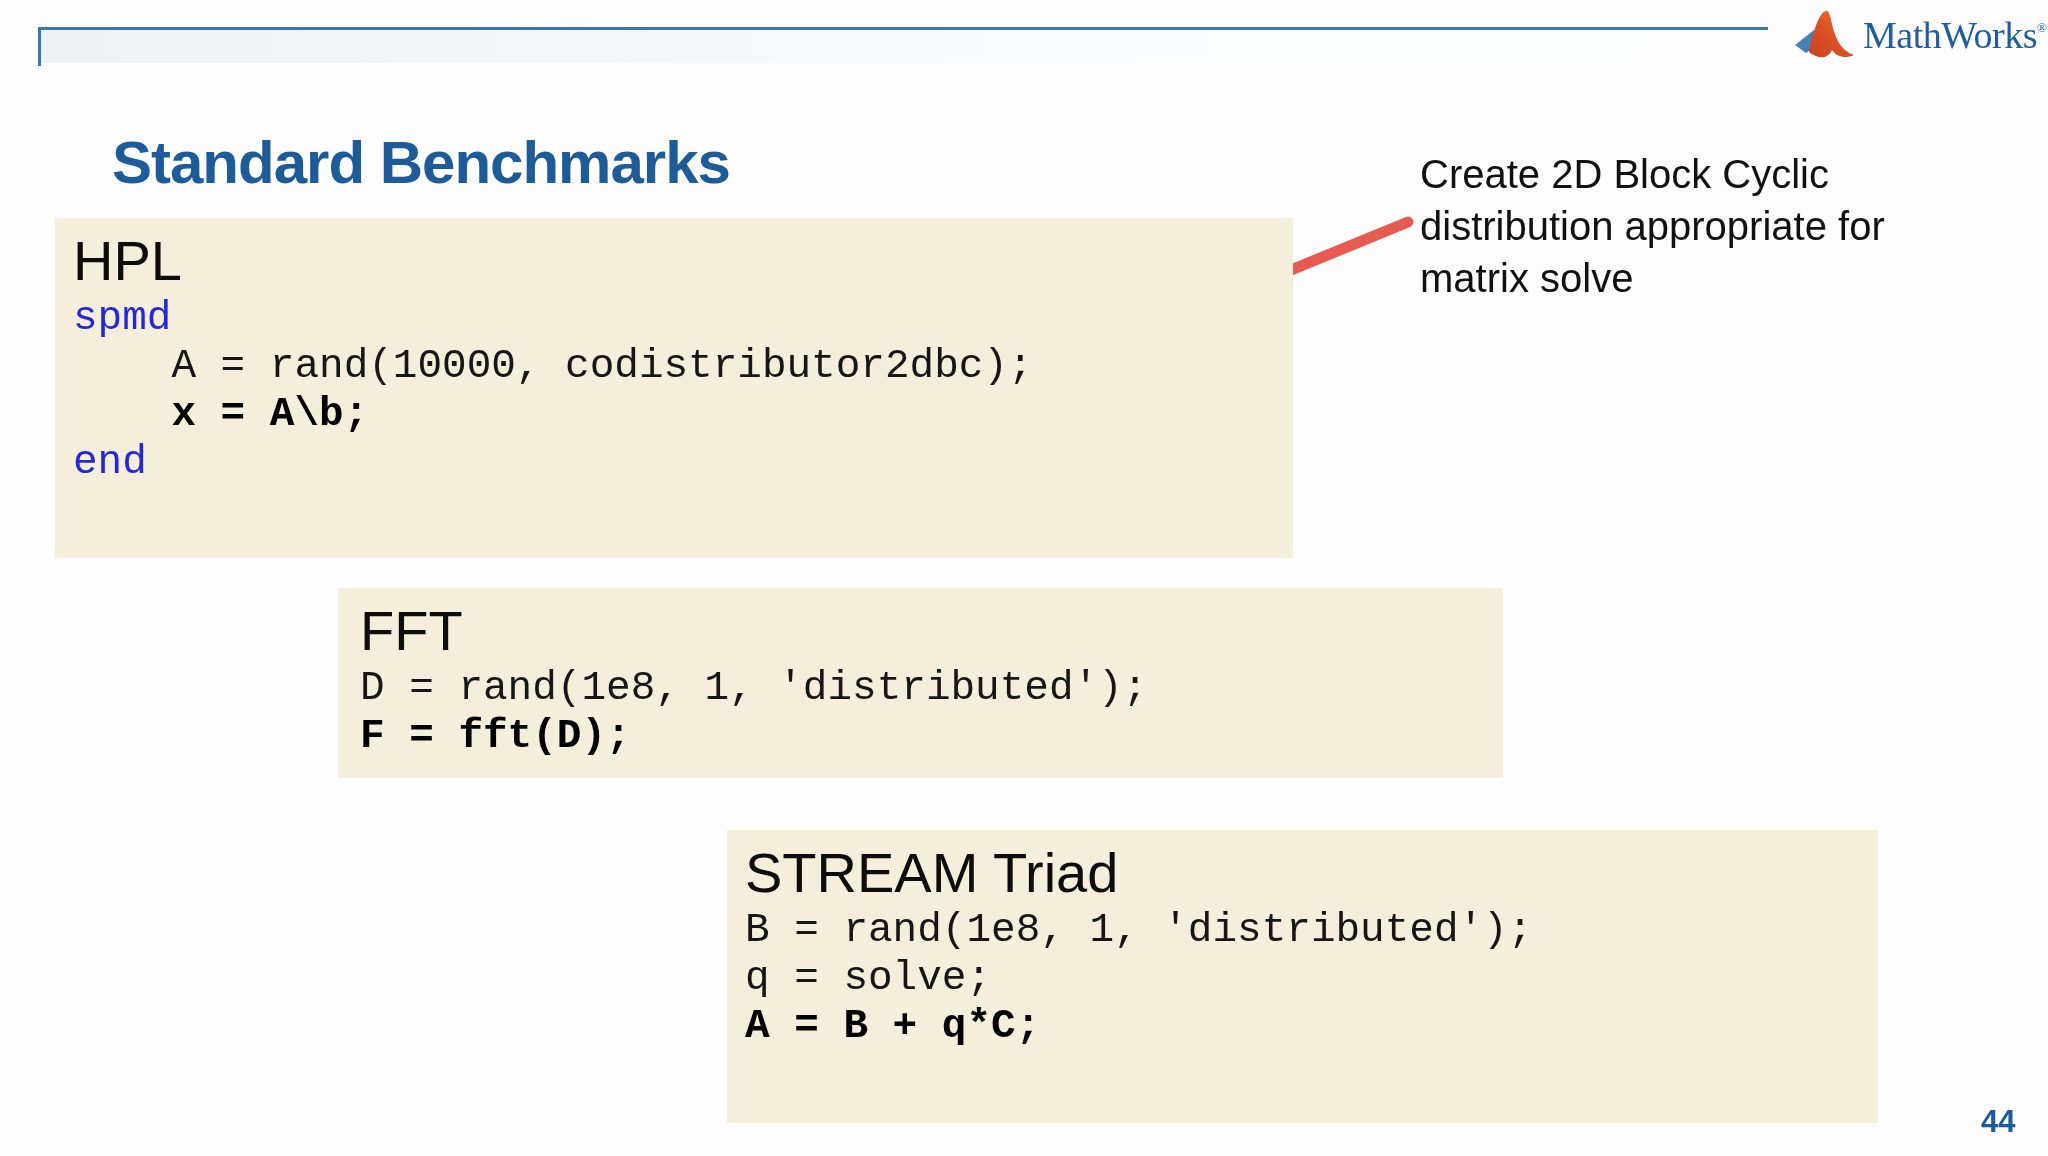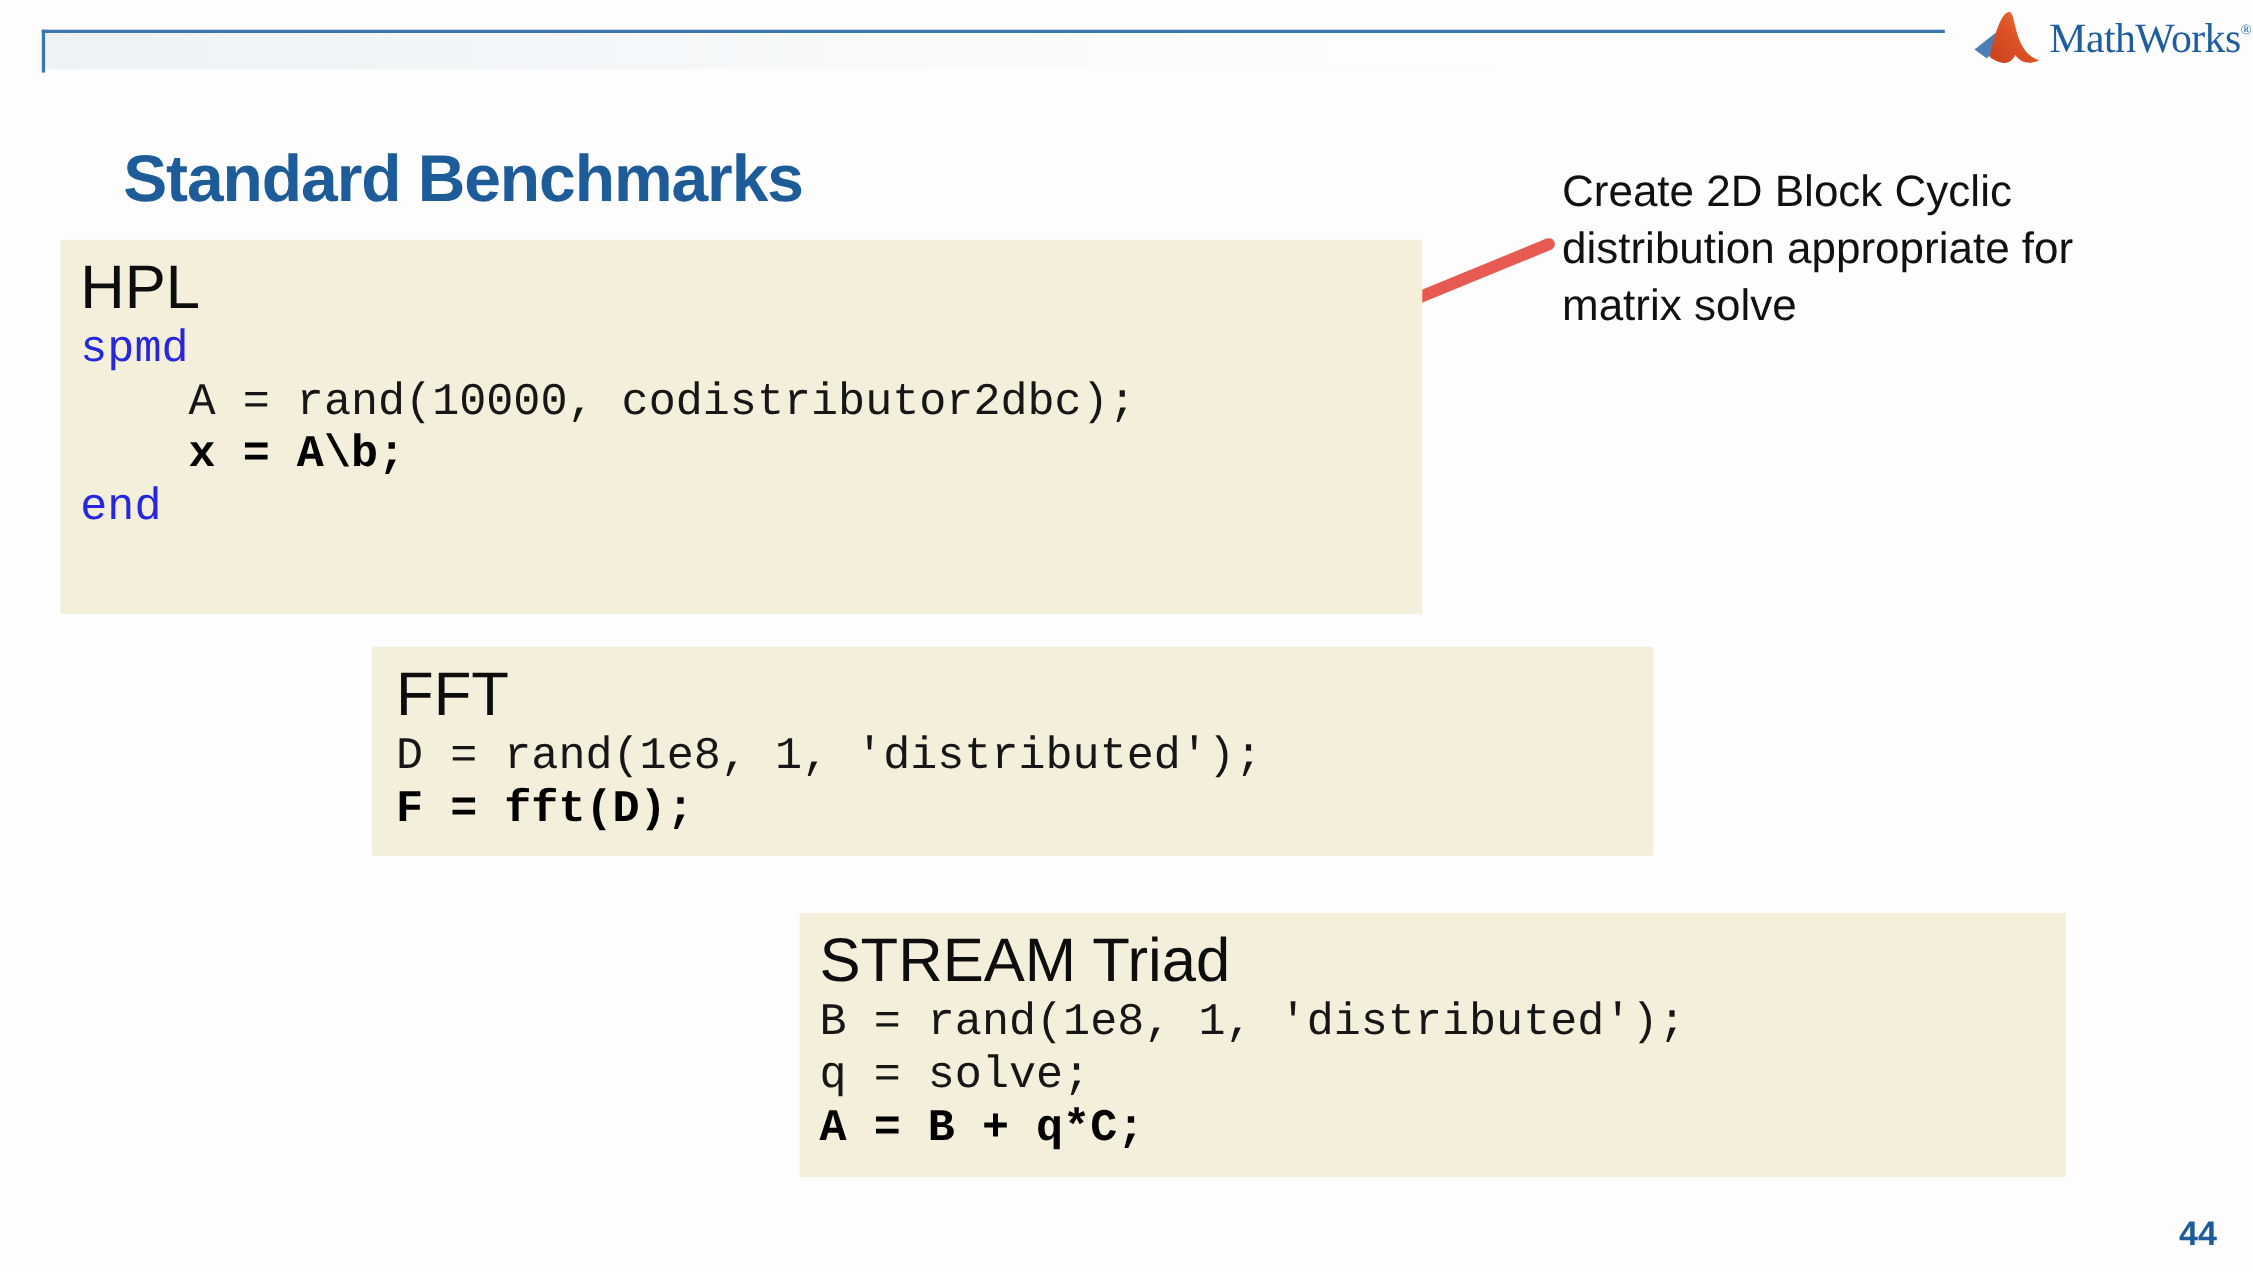--- a/index.html
+++ b/index.html
@@ -57,21 +57,21 @@
   .code-line {
     font-family: "Liberation Mono", monospace;
     font-size: 41px; line-height: 48px;
     color: #161616; white-space: pre;
   }
   .code-line.keyword { color: var(--keyword-blue); }
   .code-line.bold { font-weight: bold; color: #000; }
 
   #block-hpl    { left: 55px;  top: 190px; width: 1238px; height: 340px; padding: 12px 0 0 18px; margin-top: 28px; }
   #block-fft    { left: 338px; top: 588px; width: 1165px; height: 190px; padding: 12px 0 0 22px; }
-  #block-stream { left: 727px; top: 830px; width: 1151px; height: 240px; padding: 12px 0 0 18px; }
+  #block-stream { left: 727px; top: 830px; width: 1151px; height: 293px; padding: 12px 0 0 18px; }
 
   
   .annotation {
     position: absolute; left: 1420px; top: 148px;
     font-size: 40px; line-height: 52px; color: #111;
   }
   .annotation div { white-space: nowrap; }
 
   .arrow-layer {
     position: absolute; left: 0; top: 0; width: 2048px; height: 1156px;

